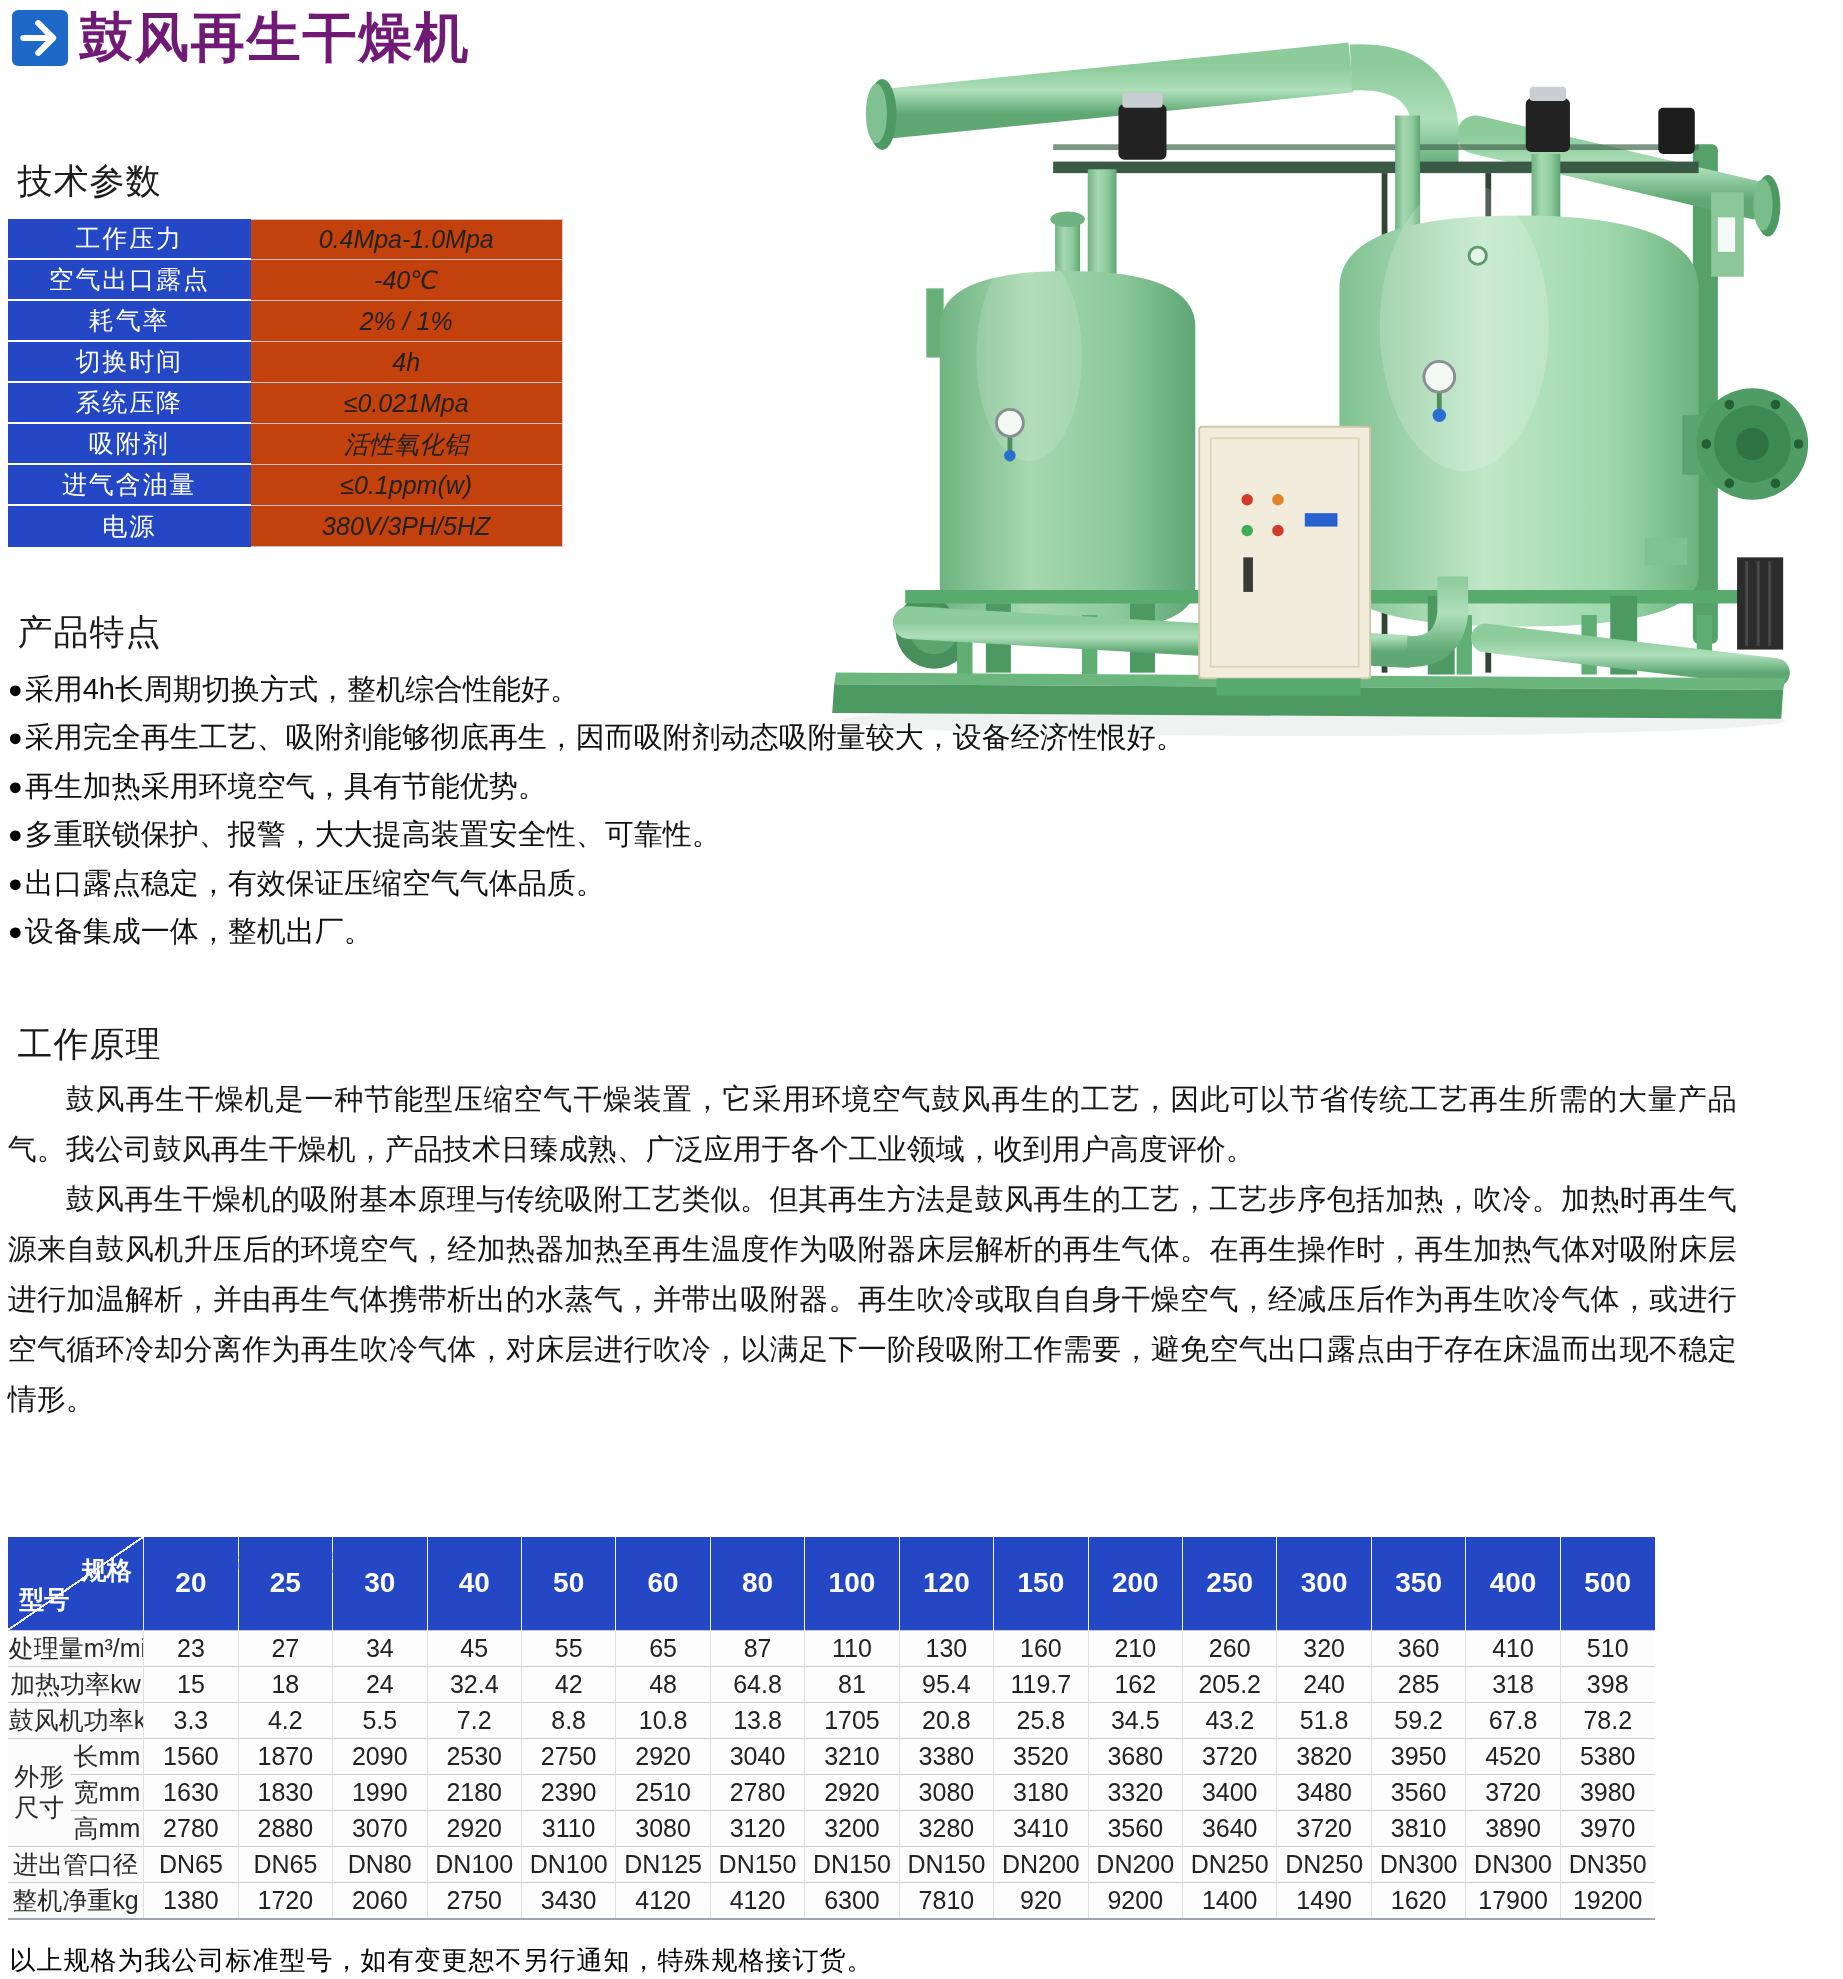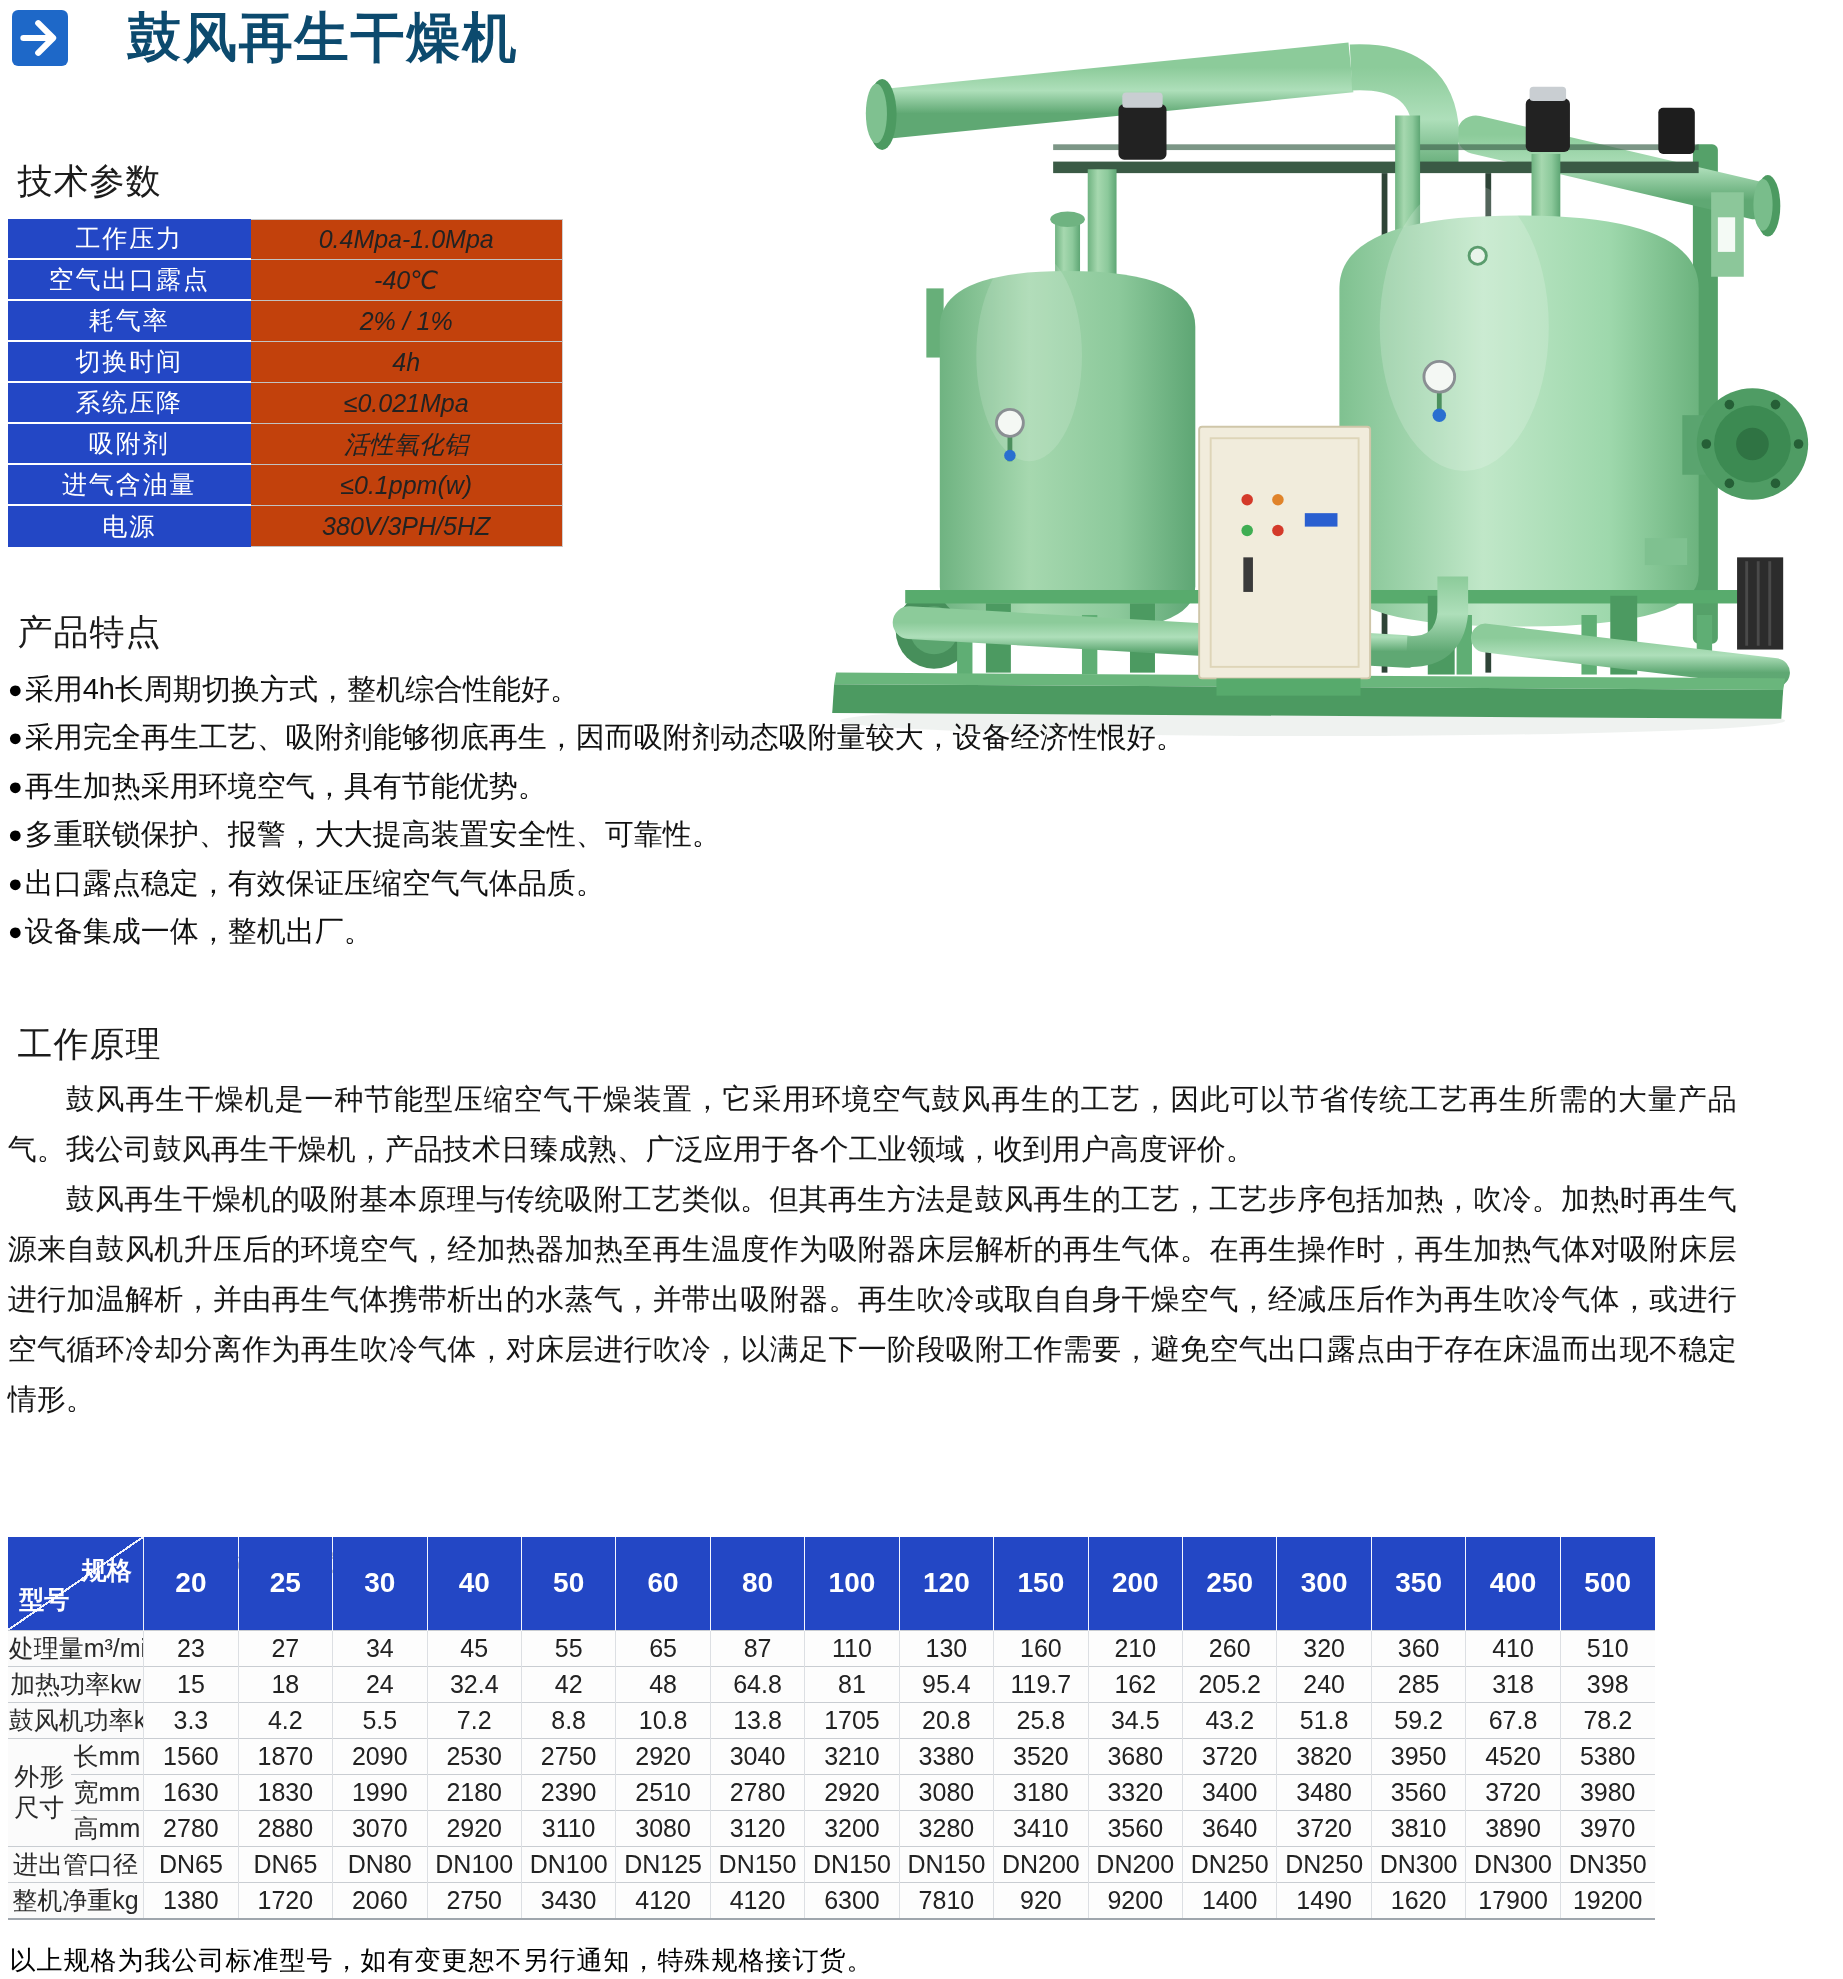--- a/index.html
+++ b/index.html
@@ -3,21 +3,21 @@
 <meta charset="utf-8">
 <style>
   html,body{margin:0;padding:0;}
   body{
     width:1844px;height:1980px;position:relative;background:#ffffff;
     font-family:"Liberation Sans","DejaVu Sans",sans-serif;color:#1a1a1a;overflow:hidden;
   }
   .abs{position:absolute;}
   
   .title-icon{left:11.5px;top:9.6px;width:56px;height:56px;}
-  .page-title{left:79px;top:1.9px;font-size:54px;font-weight:bold;color:#0c4a6e;letter-spacing:1.9px;margin-left:48px;}
+  .page-title{left:79px;top:1.9px;font-size:54px;font-weight:bold;color:#701a75;letter-spacing:1.9px;}
   h2.sec{margin:8px;font-size:35px;font-weight:500;color:#1c1c1c;letter-spacing:1px;}
   .h-tech{left:9.6px;top:150px;}
   .h-feat{left:9.6px;top:601px;}
   .h-prin{left:9.6px;top:1013px;}
   .h-spec{left:9.6px;top:1534px;}
   
   .t1{left:7.7px;top:219px;width:555px;}
   .t1row{display:flex;height:41px;}
   .t1l{
     width:243px;background:#2347c5;color:#fff;font-size:25px;letter-spacing:1.9px;

